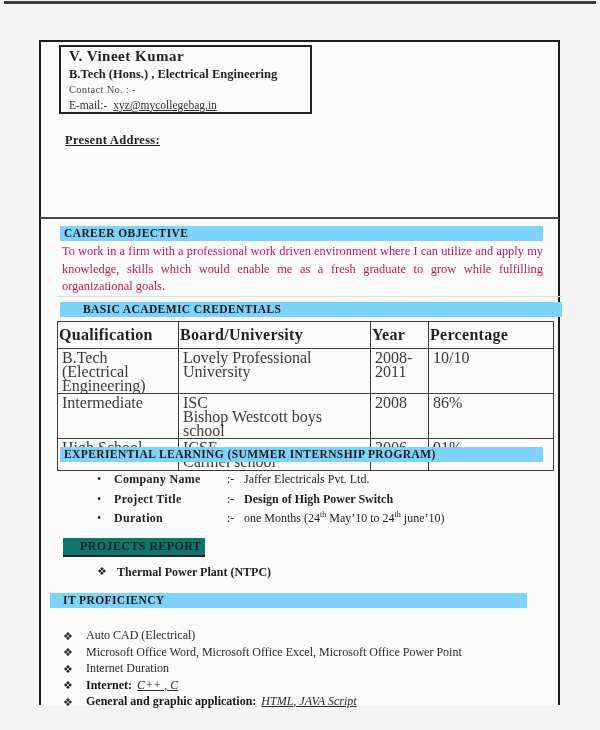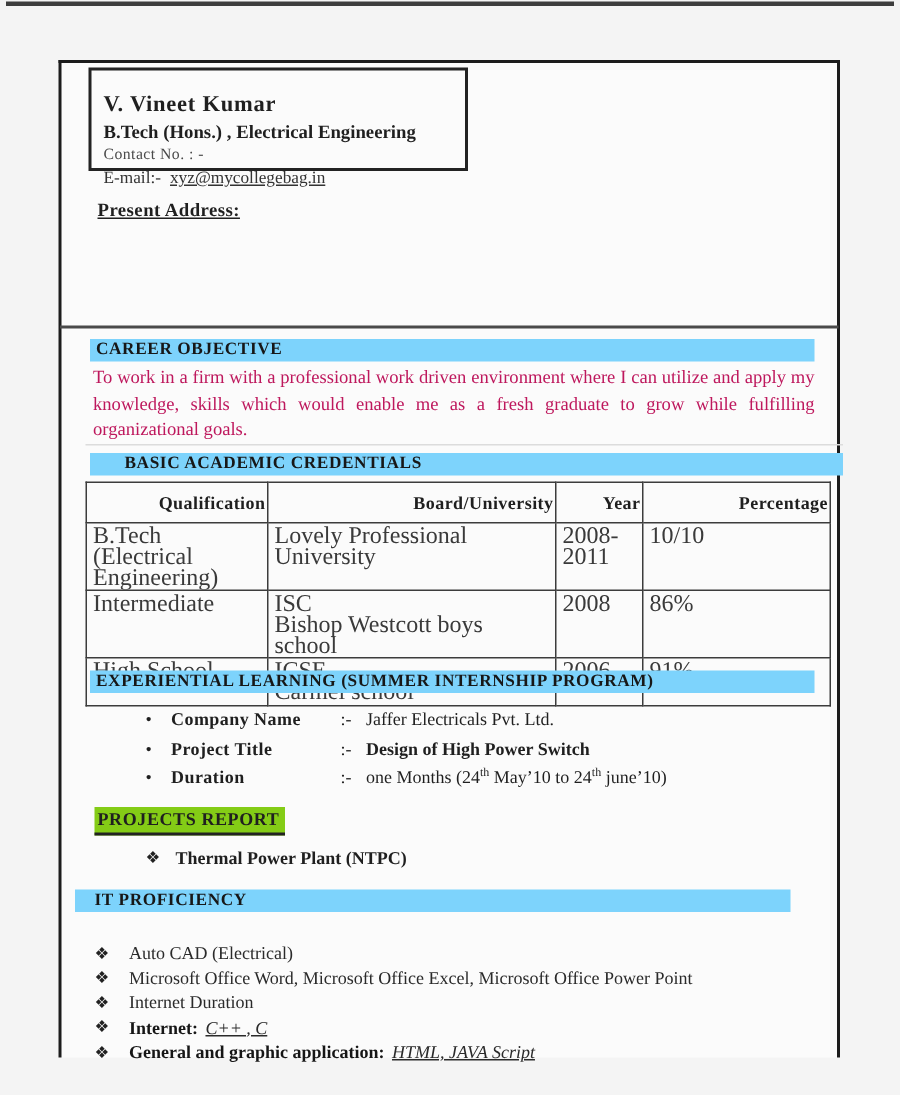--- a/index.html
+++ b/index.html
@@ -7,21 +7,21 @@
        font-family:"Liberation Serif","DejaVu Serif",serif;color:#1f1f1f;}
   .canvas{position:relative;width:600px;height:730px;background:#f4f4f4;}
   .top-line{position:absolute;top:1px;left:4px;right:4px;height:2.5px;background:#3d3d3d;}
   .page{position:absolute;left:39px;top:40px;width:521px;height:665px;
         box-sizing:border-box;border:2px solid #1c1c1c;border-bottom:none;
         background:#fbfbfb;}
   .page > *{position:absolute;}
 
   
   .name-box{left:18px;top:3px;width:253px;height:69px;box-sizing:border-box;
-            border:2px solid #232323;padding:14px 4px 0 8px;background:#fbfbfb;}
+            border:2px solid #232323;padding:0 4px 0 8px;background:#fbfbfb;}
   .name{font-size:15px;font-weight:bold;letter-spacing:.5px;line-height:19px;}
   .degree{font-size:12.5px;font-weight:bold;line-height:15px;margin-top:1px;}
   .contact{font-size:10.5px;color:#4a4a4a;line-height:13px;margin-top:1px;letter-spacing:.3px;}
   .email-line{font-size:11.5px;color:#333;line-height:14px;margin-top:2px;}
   .email-line .email{text-decoration:underline;margin-left:6px;}
 
   .present-address{left:24px;top:91px;font-size:12.5px;font-weight:bold;
                    text-decoration:underline;letter-spacing:.3px;}
 
   .hr1{left:-1px;top:175px;width:519px;height:2px;background:#4a4a4a;}
@@ -33,40 +33,40 @@
   .academic-bar{left:19px;top:260px;width:479px;padding-left:23px;}
   .exp-bar{left:19px;top:405px;width:479px;}
   .it-bar{left:9px;top:551px;width:464px;padding-left:13px;}
 
   .career-text{left:21px;top:201px;width:481px;font-size:12.4px;
                line-height:17.5px;text-align:justify;color:#be185d;}
 
   .acad-table{left:16px;top:279px;width:496px;border-collapse:collapse;
               table-layout:fixed;}
   .acad-table th,.acad-table td{border:1.6px solid #3c3c3c;overflow:hidden;}
-  .acad-table th{height:24px;font-size:12px;font-weight:bold;letter-spacing:.3px;
-                 text-align:right;vertical-align:middle;}
+  .acad-table th{height:24px;font-size:16px;font-weight:bold;letter-spacing:.3px;
+                 text-align:left;vertical-align:middle;}
   .acad-table td{height:29px;font-size:16px;color:#3a3a3a;
                  vertical-align:top;padding:2px 4px 0 4px;line-height:14px;}
   .board2:empty{display:none;}
   .board2{display:block;}
 
   .exp-list{left:56px;top:430px;width:440px;}
   .exp-row{display:flex;align-items:flex-start;margin-bottom:5.5px;
            font-size:12px;line-height:14px;}
   .exp-bullet{width:17px;font-size:12px;}
   .exp-label{width:113px;font-weight:bold;letter-spacing:.3px;}
   .exp-sep{width:17px;}
   .exp-value{flex:1;}
   .exp-value.bold{font-weight:bold;}
   .exp-value sup{font-size:8px;line-height:0;}
 
-  .projects-title{left:22px;top:496px;display:inline-block;background:#84cc16;
+  .projects-title{left:22px;top:496px;display:inline-block;background:#0f766e;
                   font-size:12px;font-weight:bold;letter-spacing:.4px;
-                  padding:1px 4px 1px 2px;border-bottom:2px solid #222;}
+                  padding:1px 4px 1px 17px;border-bottom:2px solid #222;}
   .project-item{left:56px;top:523px;display:flex;font-size:12px;font-weight:bold;}
   .project-item .d-bullet{width:20px;font-weight:normal;}
 
   .it-list{left:22px;top:586px;width:478px;}
   .it-row{display:flex;align-items:flex-start;margin-bottom:1.5px;
           font-size:12px;line-height:14.5px;color:#2a2a2a;}
   .d-bullet{font-size:11px;color:#222;}
   .it-row .d-bullet{width:23px;padding-top:.5px;}
   .it-label{font-weight:bold;margin-right:5px;color:#161616;}
   .it-value{font-style:italic;text-decoration:underline;}

